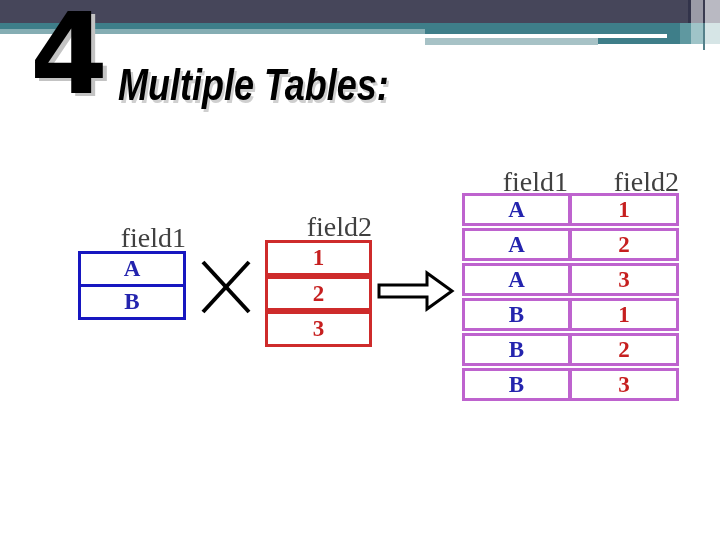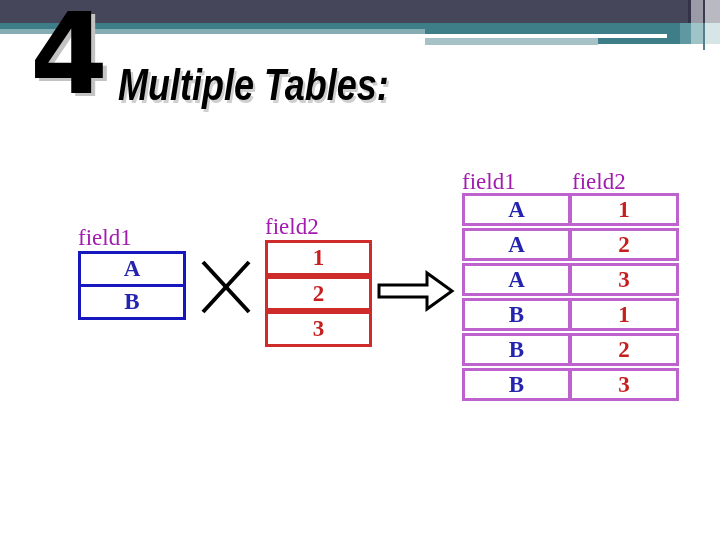--- a/index.html
+++ b/index.html
@@ -35,21 +35,21 @@
   .slide-title {
     position:absolute; left:118px; top:62px;
     font-family:"Liberation Sans", sans-serif;
     font-size:45px; font-weight:bold; font-style:italic; line-height:1; color:#000;
     transform:scaleX(0.80); transform-origin:left top; white-space:nowrap;
     text-shadow:3px 3px 0 #cfcfcf; z-index:5;
   }
 
   
   .tlabel {
-    position:absolute; font-size:23px; color:#a21caf; text-align:left;
+    position:absolute; font-size:28px; color:#404040; text-align:right;
     line-height:24px;
   }
 
   
   .tbl-blue {
     position:absolute; left:78px; top:251px; width:108px; height:69px;
     border:3px solid #1717c0; box-sizing:border-box;
     display:flex; flex-direction:column;
   }
   .tbl-blue .row { flex:1; display:flex; align-items:center; justify-content:center; }

